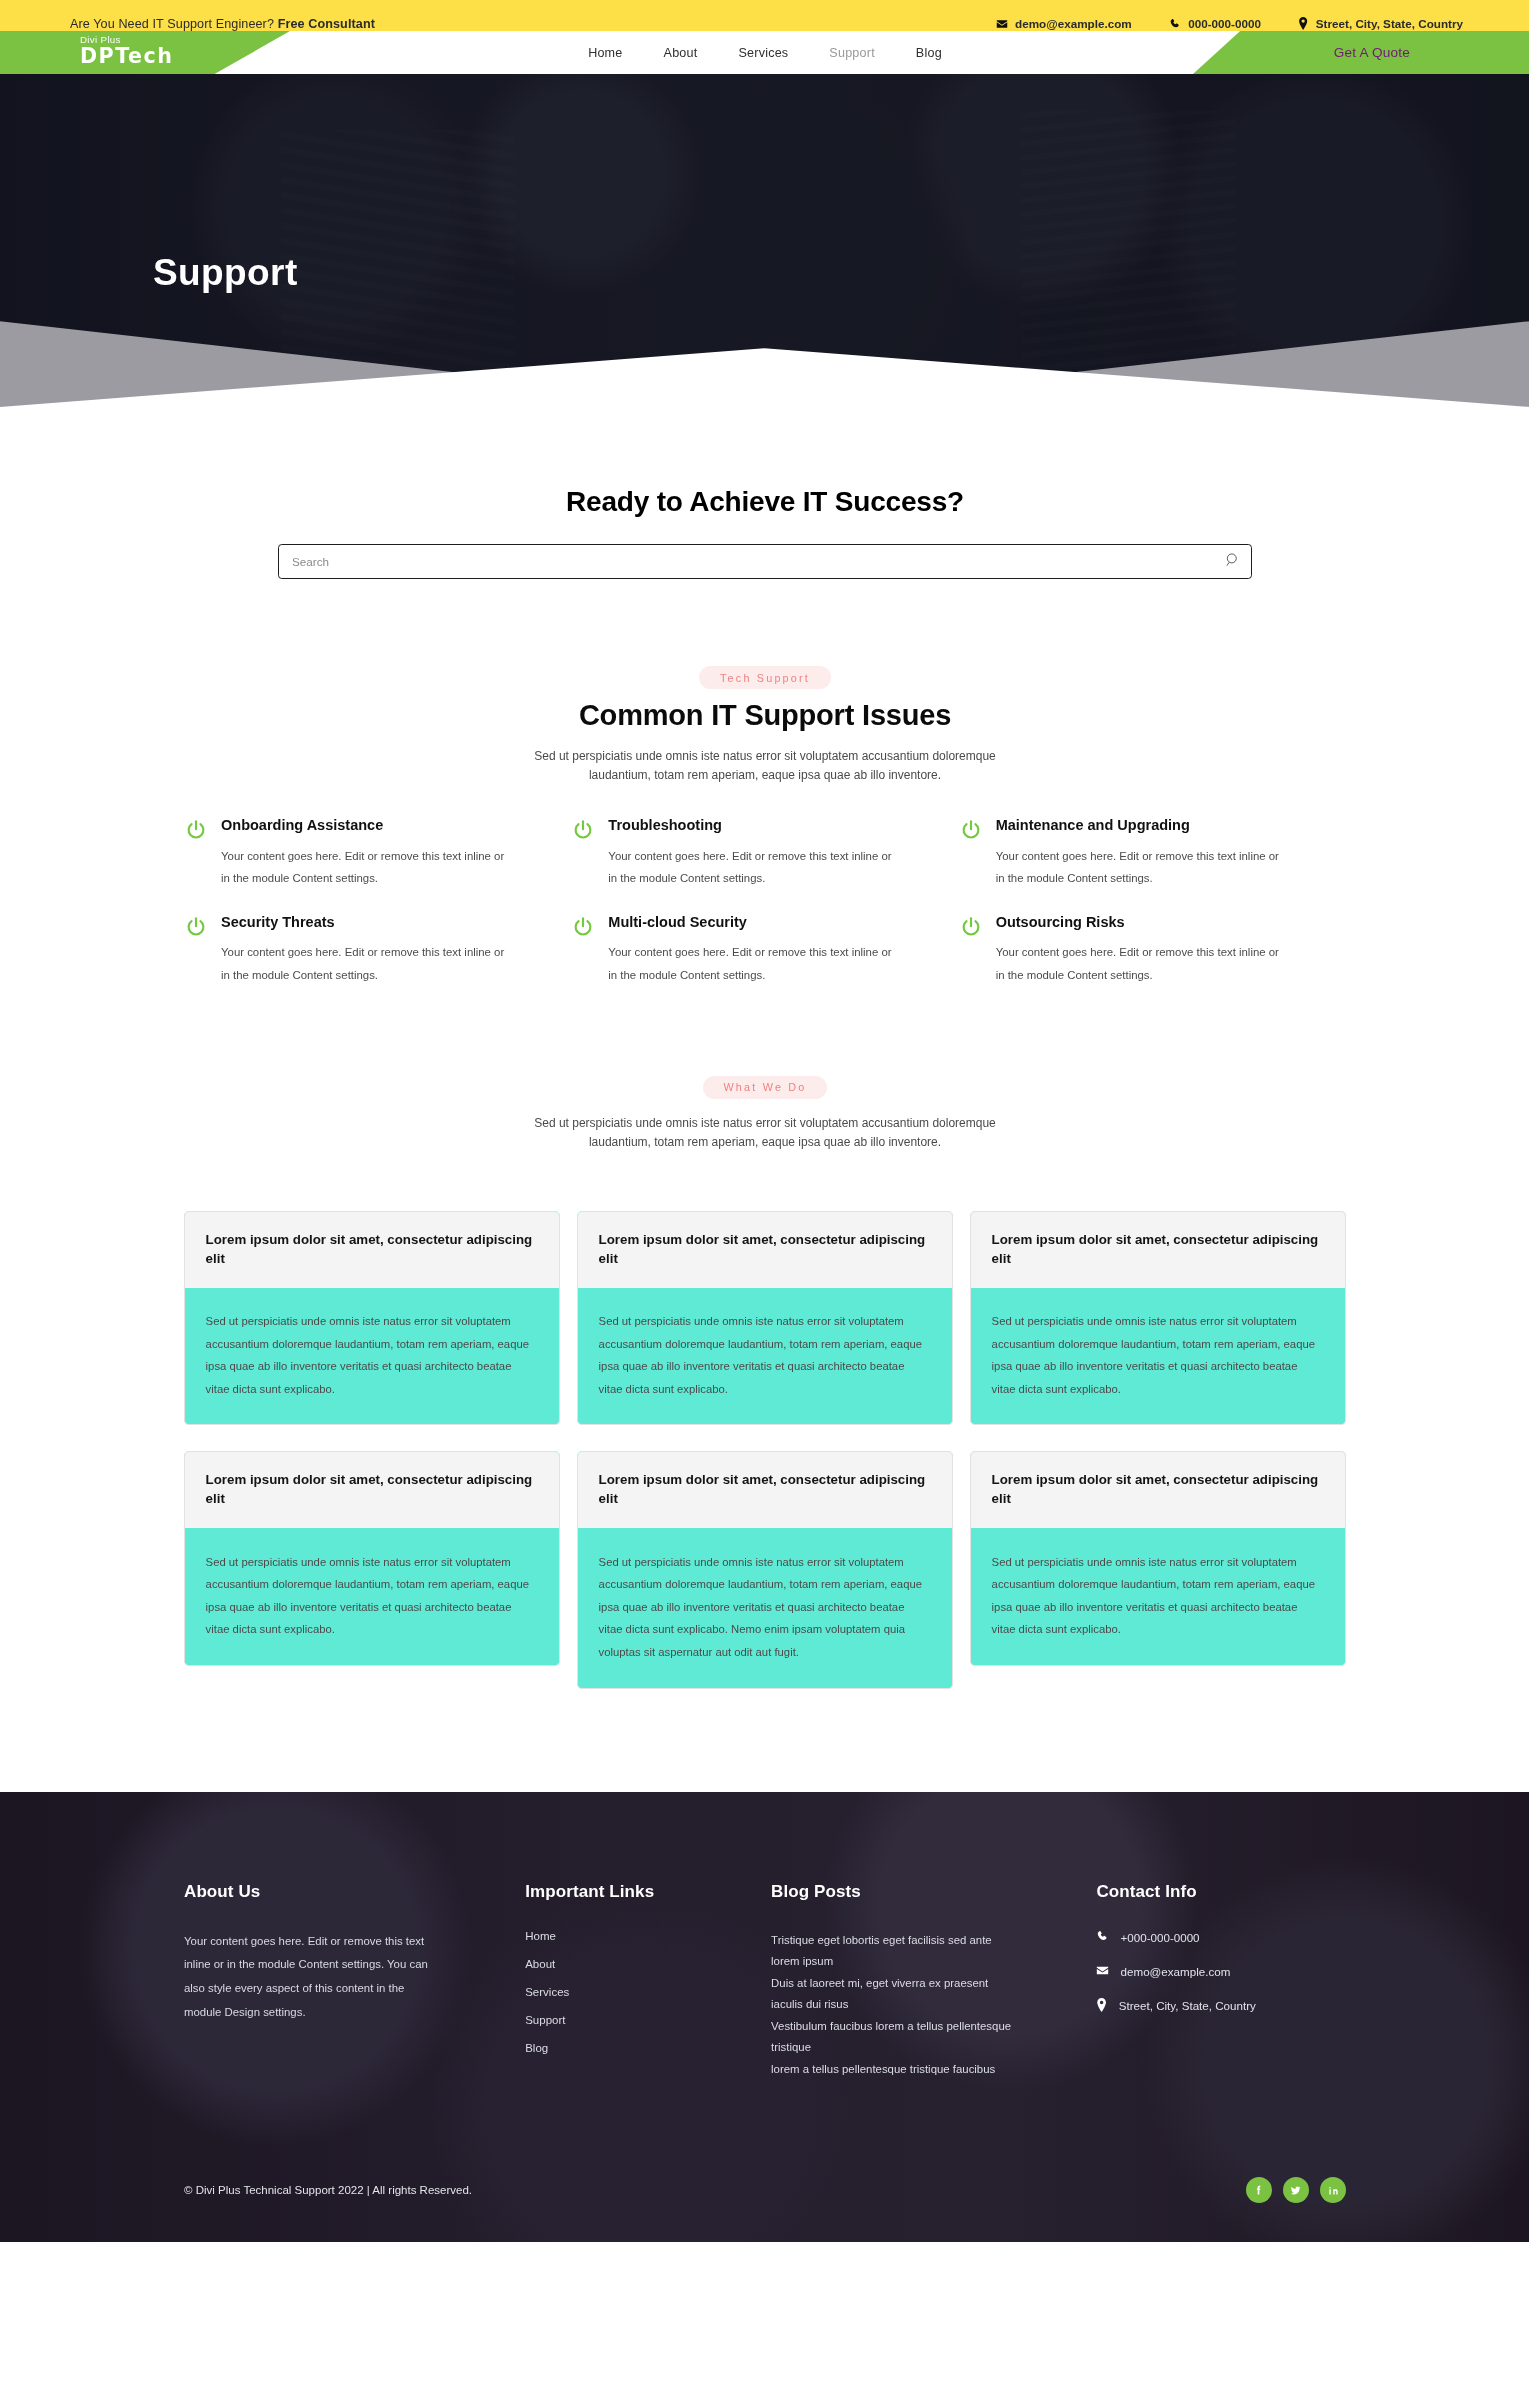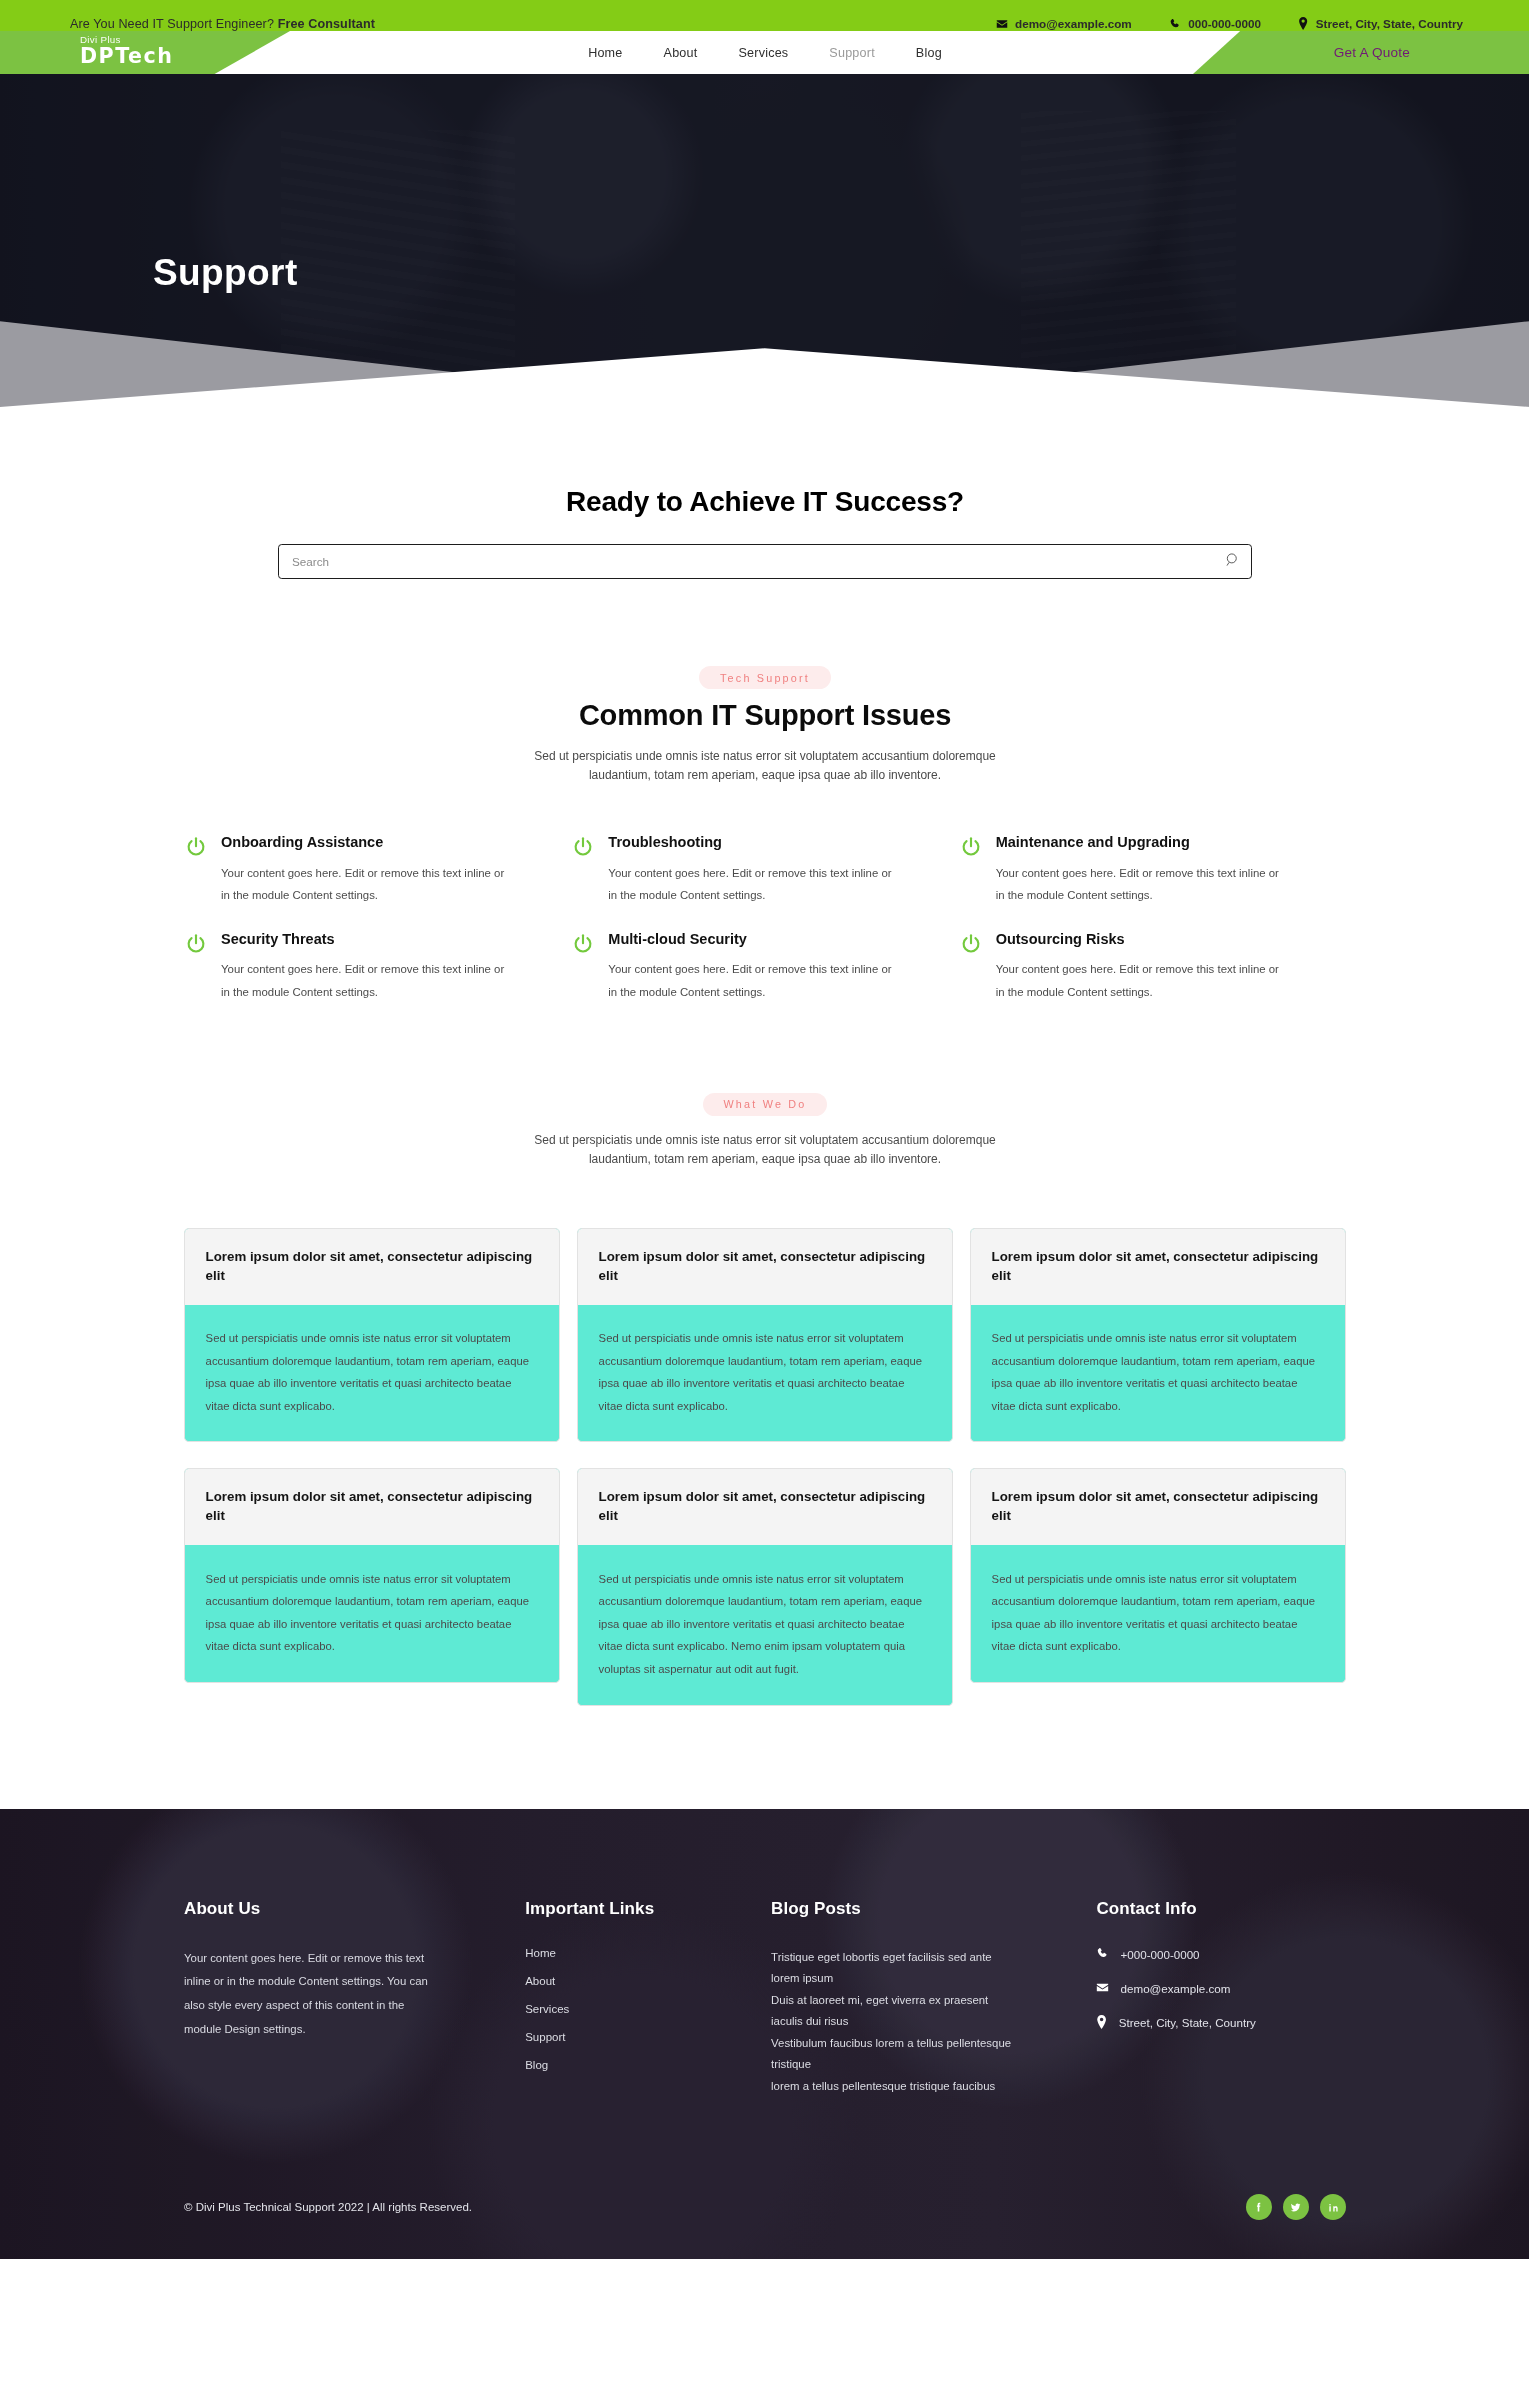--- a/index.html
+++ b/index.html
@@ -13,21 +13,21 @@
 
   .wrap { width: 1530px; position: relative; }
 
   
   .topbar {
     height: 31px;
     display: flex;
     align-items: center;
     justify-content: space-between;
     padding: 16px 67px 0 70px;
-    background: #84cc16;
+    background: #fde047;
     font-size: 12.6px;
     color: #2b2b2b;
   }
   .topbar-left { letter-spacing: 0.1px; }
   .topbar-left b { font-weight: 700; }
   .topbar-right { display: flex; align-items: center; gap: 37px; font-weight: 600; font-size: 11.7px;}
   .ti { display: flex; align-items: center; gap: 7.5px; }
   .ti svg { display: block; }
 
   
@@ -140,21 +140,21 @@
     letter-spacing: -0.2px;
   }
   .sec-sub {
     width: 506px; margin: 15px auto 0; font-size: 12px; line-height: 1.62;
     color: #4a4a4a; text-align: center;
   }
 
   
   .issues { padding-top: 71px; }
   .issues-grid {
-    margin-top: 49px; display: grid; grid-template-columns: repeat(3, 1fr);
+    margin-top: 32px; display: grid; grid-template-columns: repeat(3, 1fr);
     gap: 24px 0;
   }
   .issue { display: flex; gap: 13px; padding-right: 66px; }
   .issue-icon { flex: 0 0 24px; margin-top: 1.9px; }
   .issue-title {
     font-size: 14.5px; font-weight: 700; color: #111; line-height: 1.2;
   }
   .issue-text {
     margin-top: 10.3px; font-size: 11.4px; line-height: 1.95; color: #4b4b4b;
   }

